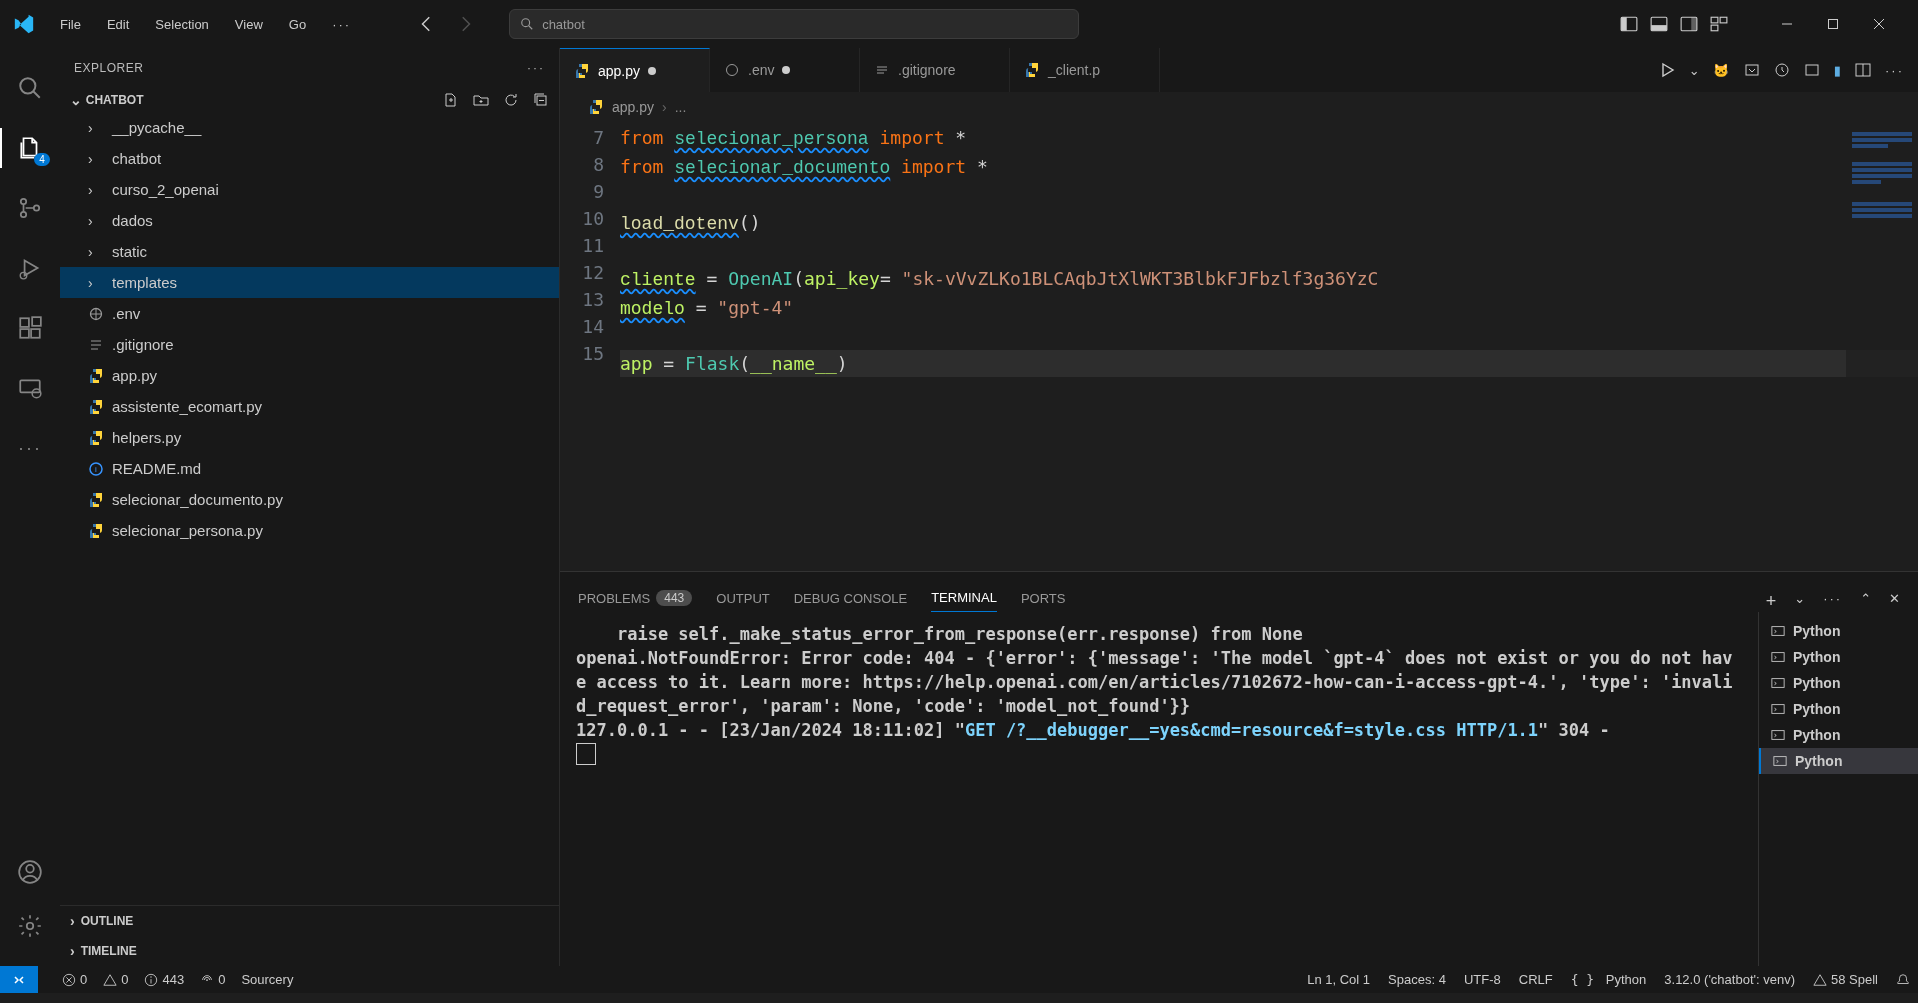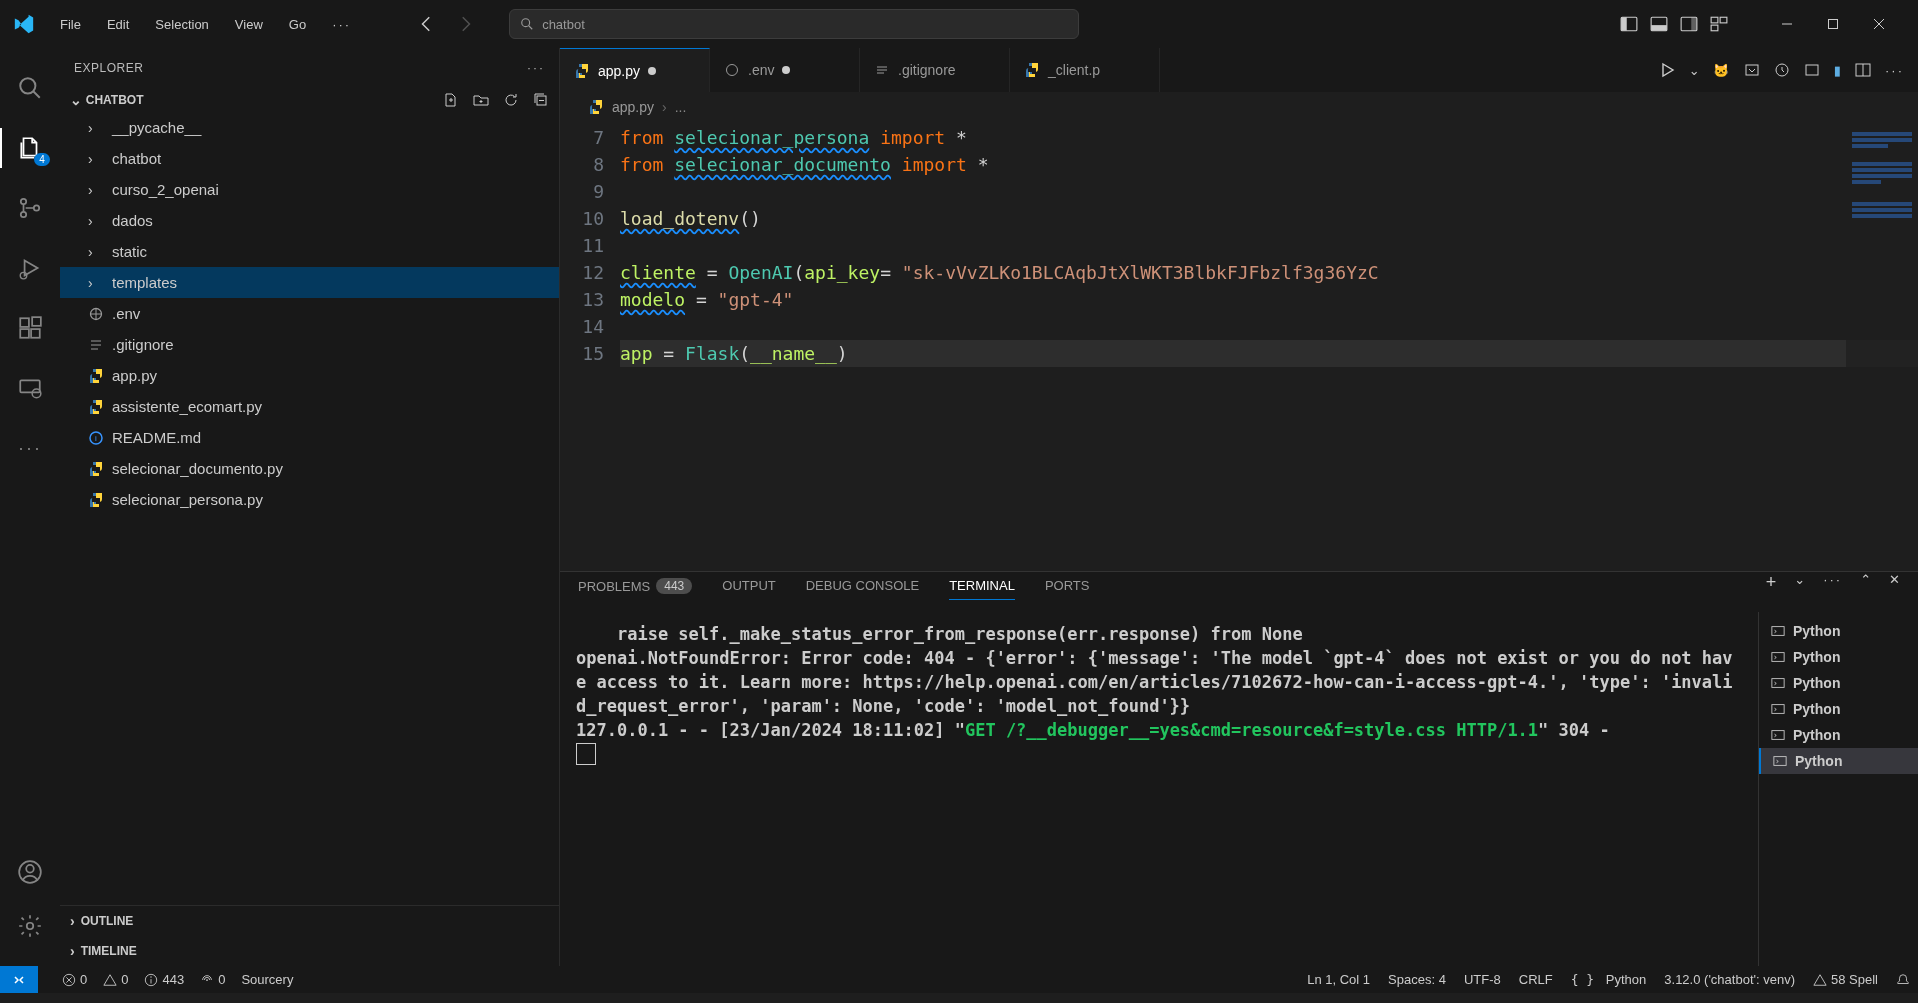--- a/index.html
+++ b/index.html
@@ -164,21 +164,21 @@
 }
 .editor { flex: 1; display: flex; font-family: "Consolas", monospace; font-size: 18px; overflow: hidden; position: relative;}
 .gutter { width: 60px; text-align: right; padding-right: 16px; color: #6e7681; line-height: 27px; padding-top: 2px;}
 .code { flex: 1; line-height: 27px; white-space: pre; padding-top: 2px; position:relative;}
 .k { color: #f97316; }
 .f { color: #4ec9b0; }
 .s { color: #ce9178; }
 .v { color: #bef264; }
 .fn { color: #dcdcaa; }
 .o { color: #d4d4d4; }
-.wavy { text-decoration: underline wavy #1a8fff; text-underline-offset: 3px; }
+.wavy { text-decoration: underline wavy #1a8fff; text-underline-offset: 3px; font-family: Liberation Mono, monospace; }
 .highlight-line { background: rgba(90,90,90,0.25); display: block; }
 
 .minimap {
   position: absolute;
   right: 0;
   top: 0;
   width: 72px;
   height: 100%;
   background: #1e1e1e;
   opacity: 0.7;
@@ -188,42 +188,42 @@
 .panel {
   height: 395px;
   border-top: 1px solid #333;
   background: #181818;
   display: flex;
   flex-direction: column;
 }
 .panel-tabs {
   height: 40px;
   display: flex;
-  align-items: flex-start;
+  align-items: flex-end;
   padding: 0 18px;
-  gap: 30px;
+  gap: 24px;
   font-size: 13px;
   color: #999;
 }
 .panel-tab { cursor: pointer; display:flex; align-items:center; gap:6px; padding: 6px 0; }
 .panel-tab.active { color: #fff; border-bottom: 1px solid #0078d4; }
 .problem-badge { background: #4d4d4d; color: #ccc; border-radius: 10px; padding: 1px 8px; font-size: 12px; }
 .panel-actions { margin-left: auto; display: flex; gap: 18px; color: #ccc; }
 .panel-body { flex: 1; display: flex; font-weight: bold; }
 .terminal-out {
   flex: 1;
   font-family: Consolas, monospace;
   font-size: 17px;
   line-height: 24px;
   padding: 10px 16px;
   color: #ccc;
   white-space: pre-wrap;
   word-break: break-all;
 }
-.term-blue { color: #22c55e; }
+.term-blue { color: #7dd3fc; }
 .terminal-list {
   width: 160px;
   border-left: 1px solid #333;
   padding: 6px 0;
 }
 .term-item { display: flex; align-items: center; gap: 8px; padding: 5px 12px; font-size: 14px; }
 .term-item.active { background: #37373d; border-left: 2px solid #0078d4; }
 
 .statusbar {
   height: 27px;
@@ -483,20 +483,29 @@
           <span>app.py</span>
         </div>
         <div class="tree-row">
           <span class="tree-icon">
             <svg width="16" height="16" viewBox="0 0 16 16">
               <path fill="#3776ab" d="M5 1h6v5H4v4h4v5H2V9c0-2 1-3 3-3h5V4H5z"></path>
               <path fill="#ffd43b" d="M11 15H5v-5h7V6H8V1h6v6c0 2-1 3-3 3H6v2h5z"></path>
             </svg>
           </span>
           <span>assistente_ecomart.py</span>
+        </div>
+        <div class="tree-row">
+          <span class="tree-icon">
+            <svg width="16" height="16" viewBox="0 0 16 16">
+              <path fill="#3776ab" d="M5 1h6v5H4v4h4v5H2V9c0-2 1-3 3-3h5V4H5z"></path>
+              <path fill="#ffd43b" d="M11 15H5v-5h7V6H8V1h6v6c0 2-1 3-3 3H6v2h5z"></path>
+            </svg>
+          </span>
+          <span>helpers.py</span>
         </div>
         <div class="tree-row">
           <span class="tree-icon">
             <svg width="16" height="16" viewBox="0 0 16 16">
               <circle cx="8" cy="8" r="6" stroke="#3794ff" fill="none" stroke-width="1.5"></circle>
               <text x="8" y="11" font-size="8" fill="#3794ff" text-anchor="middle">i</text>
             </svg>
           </span>
           <span>README.md</span>
         </div>

